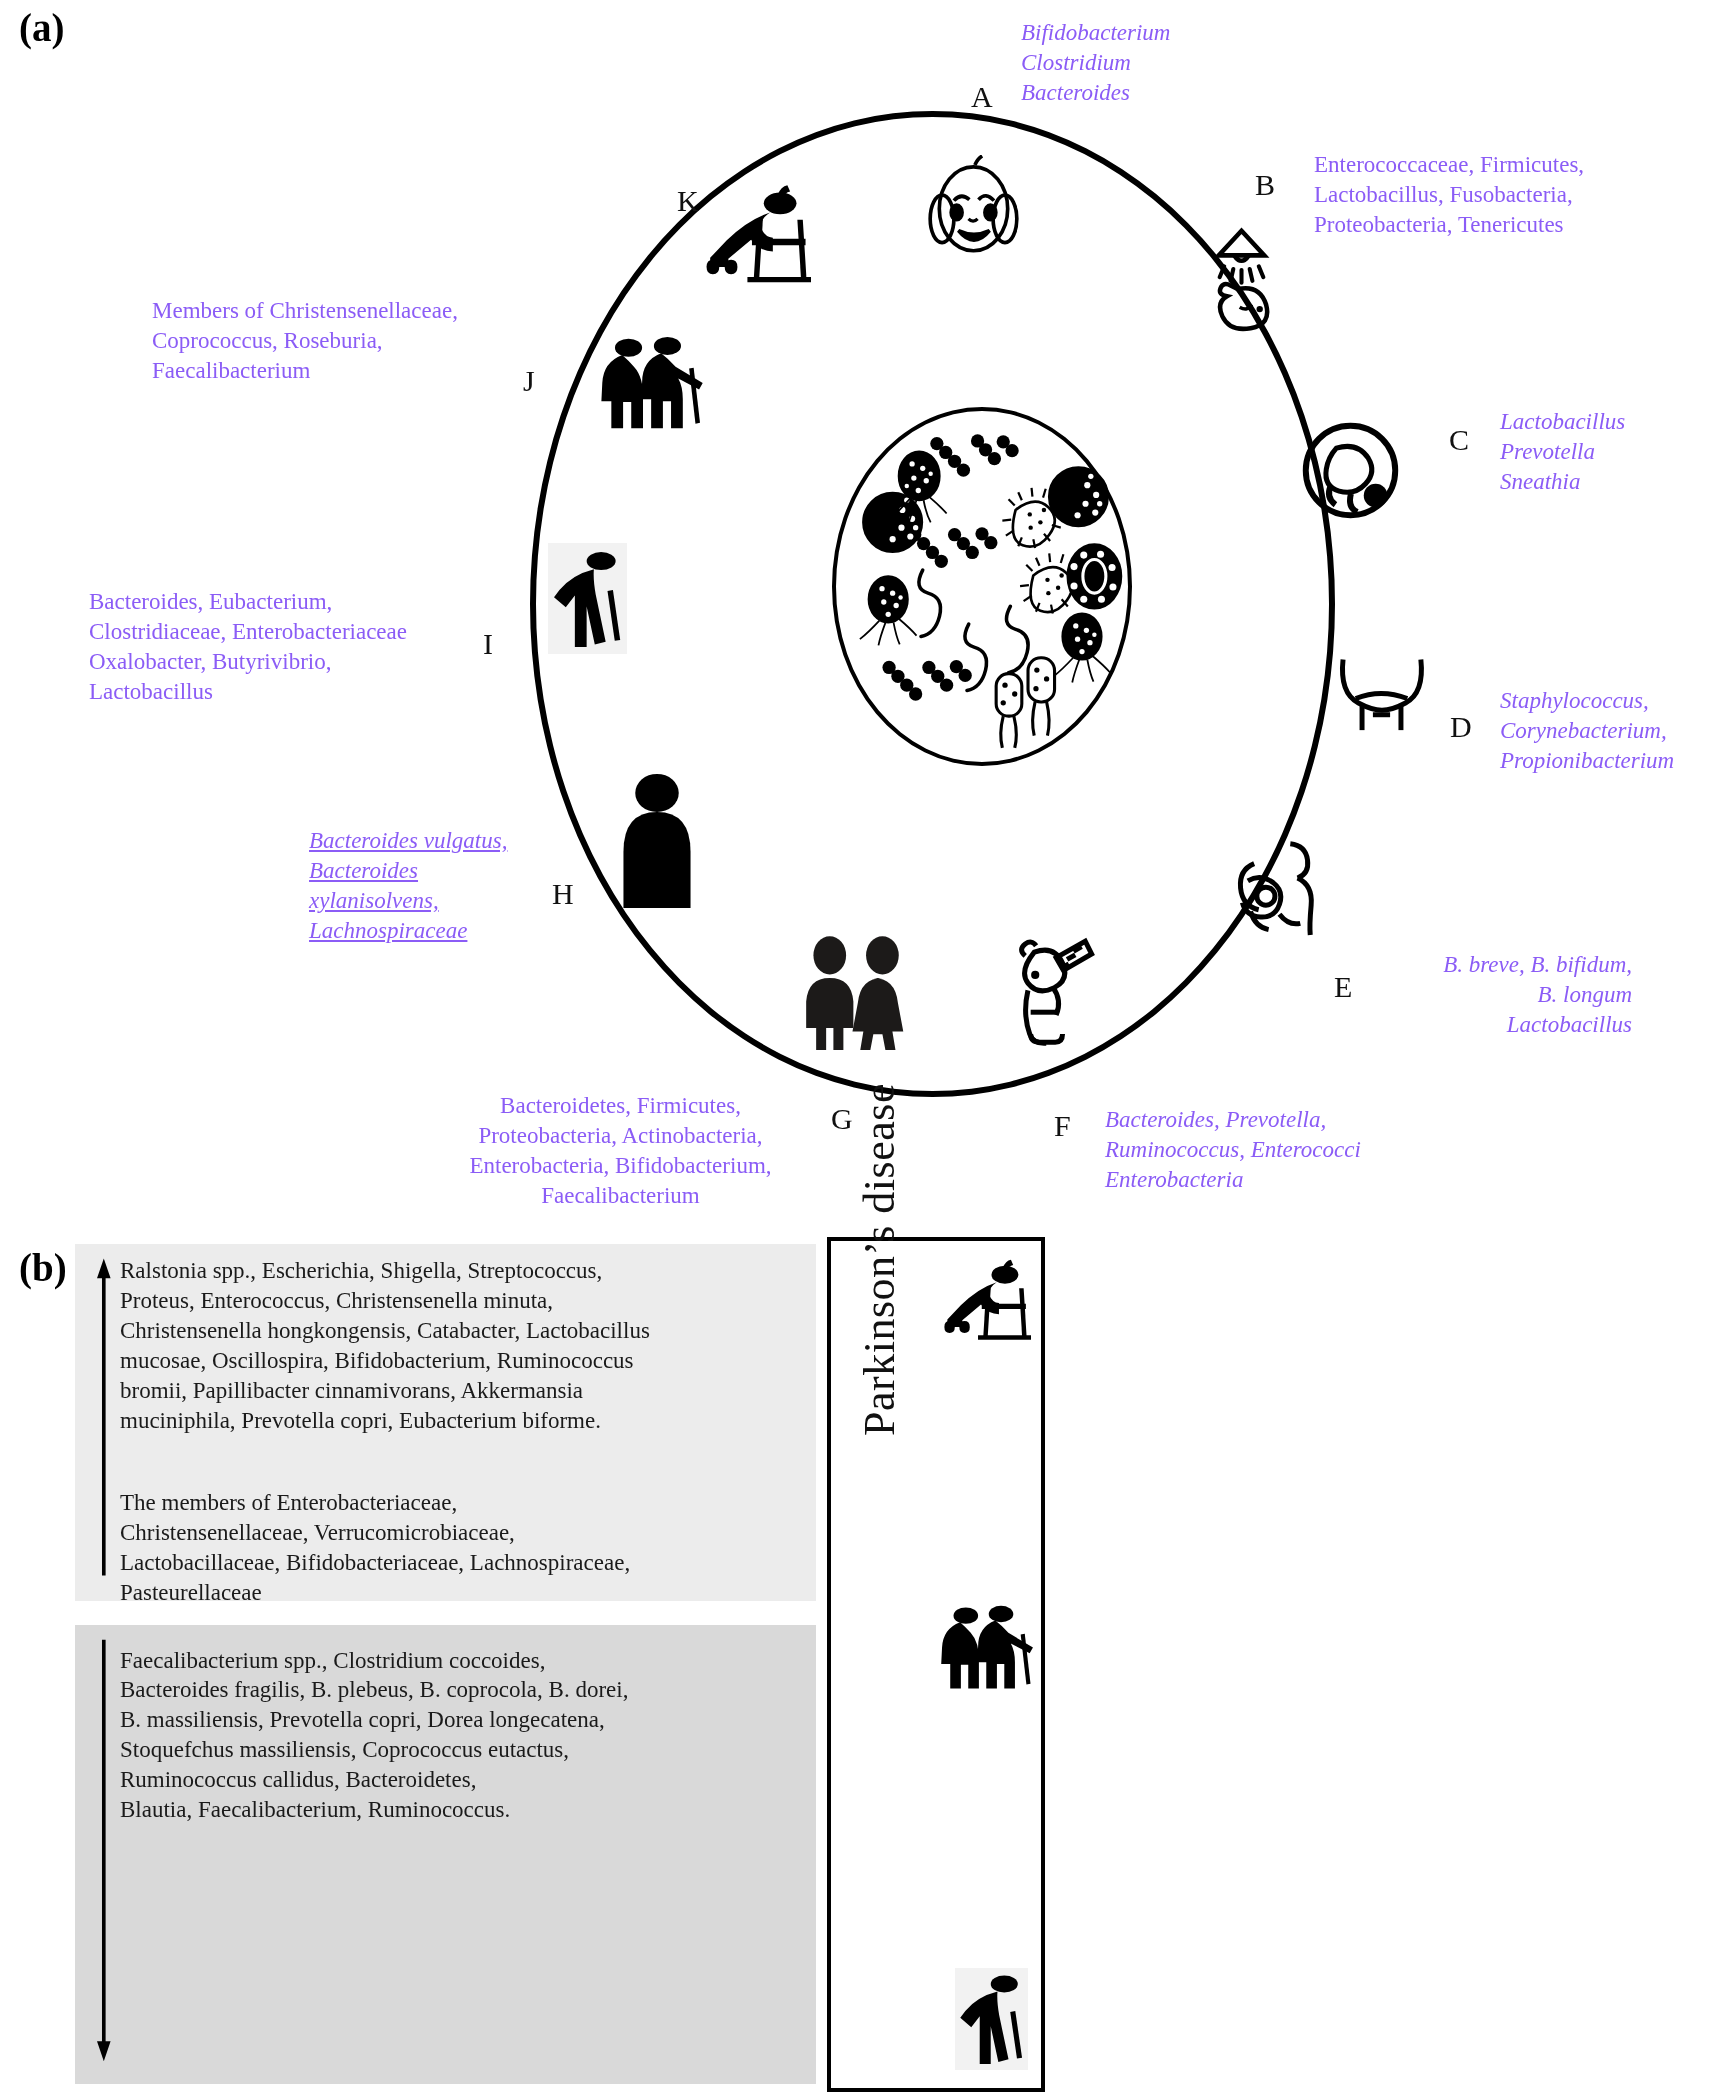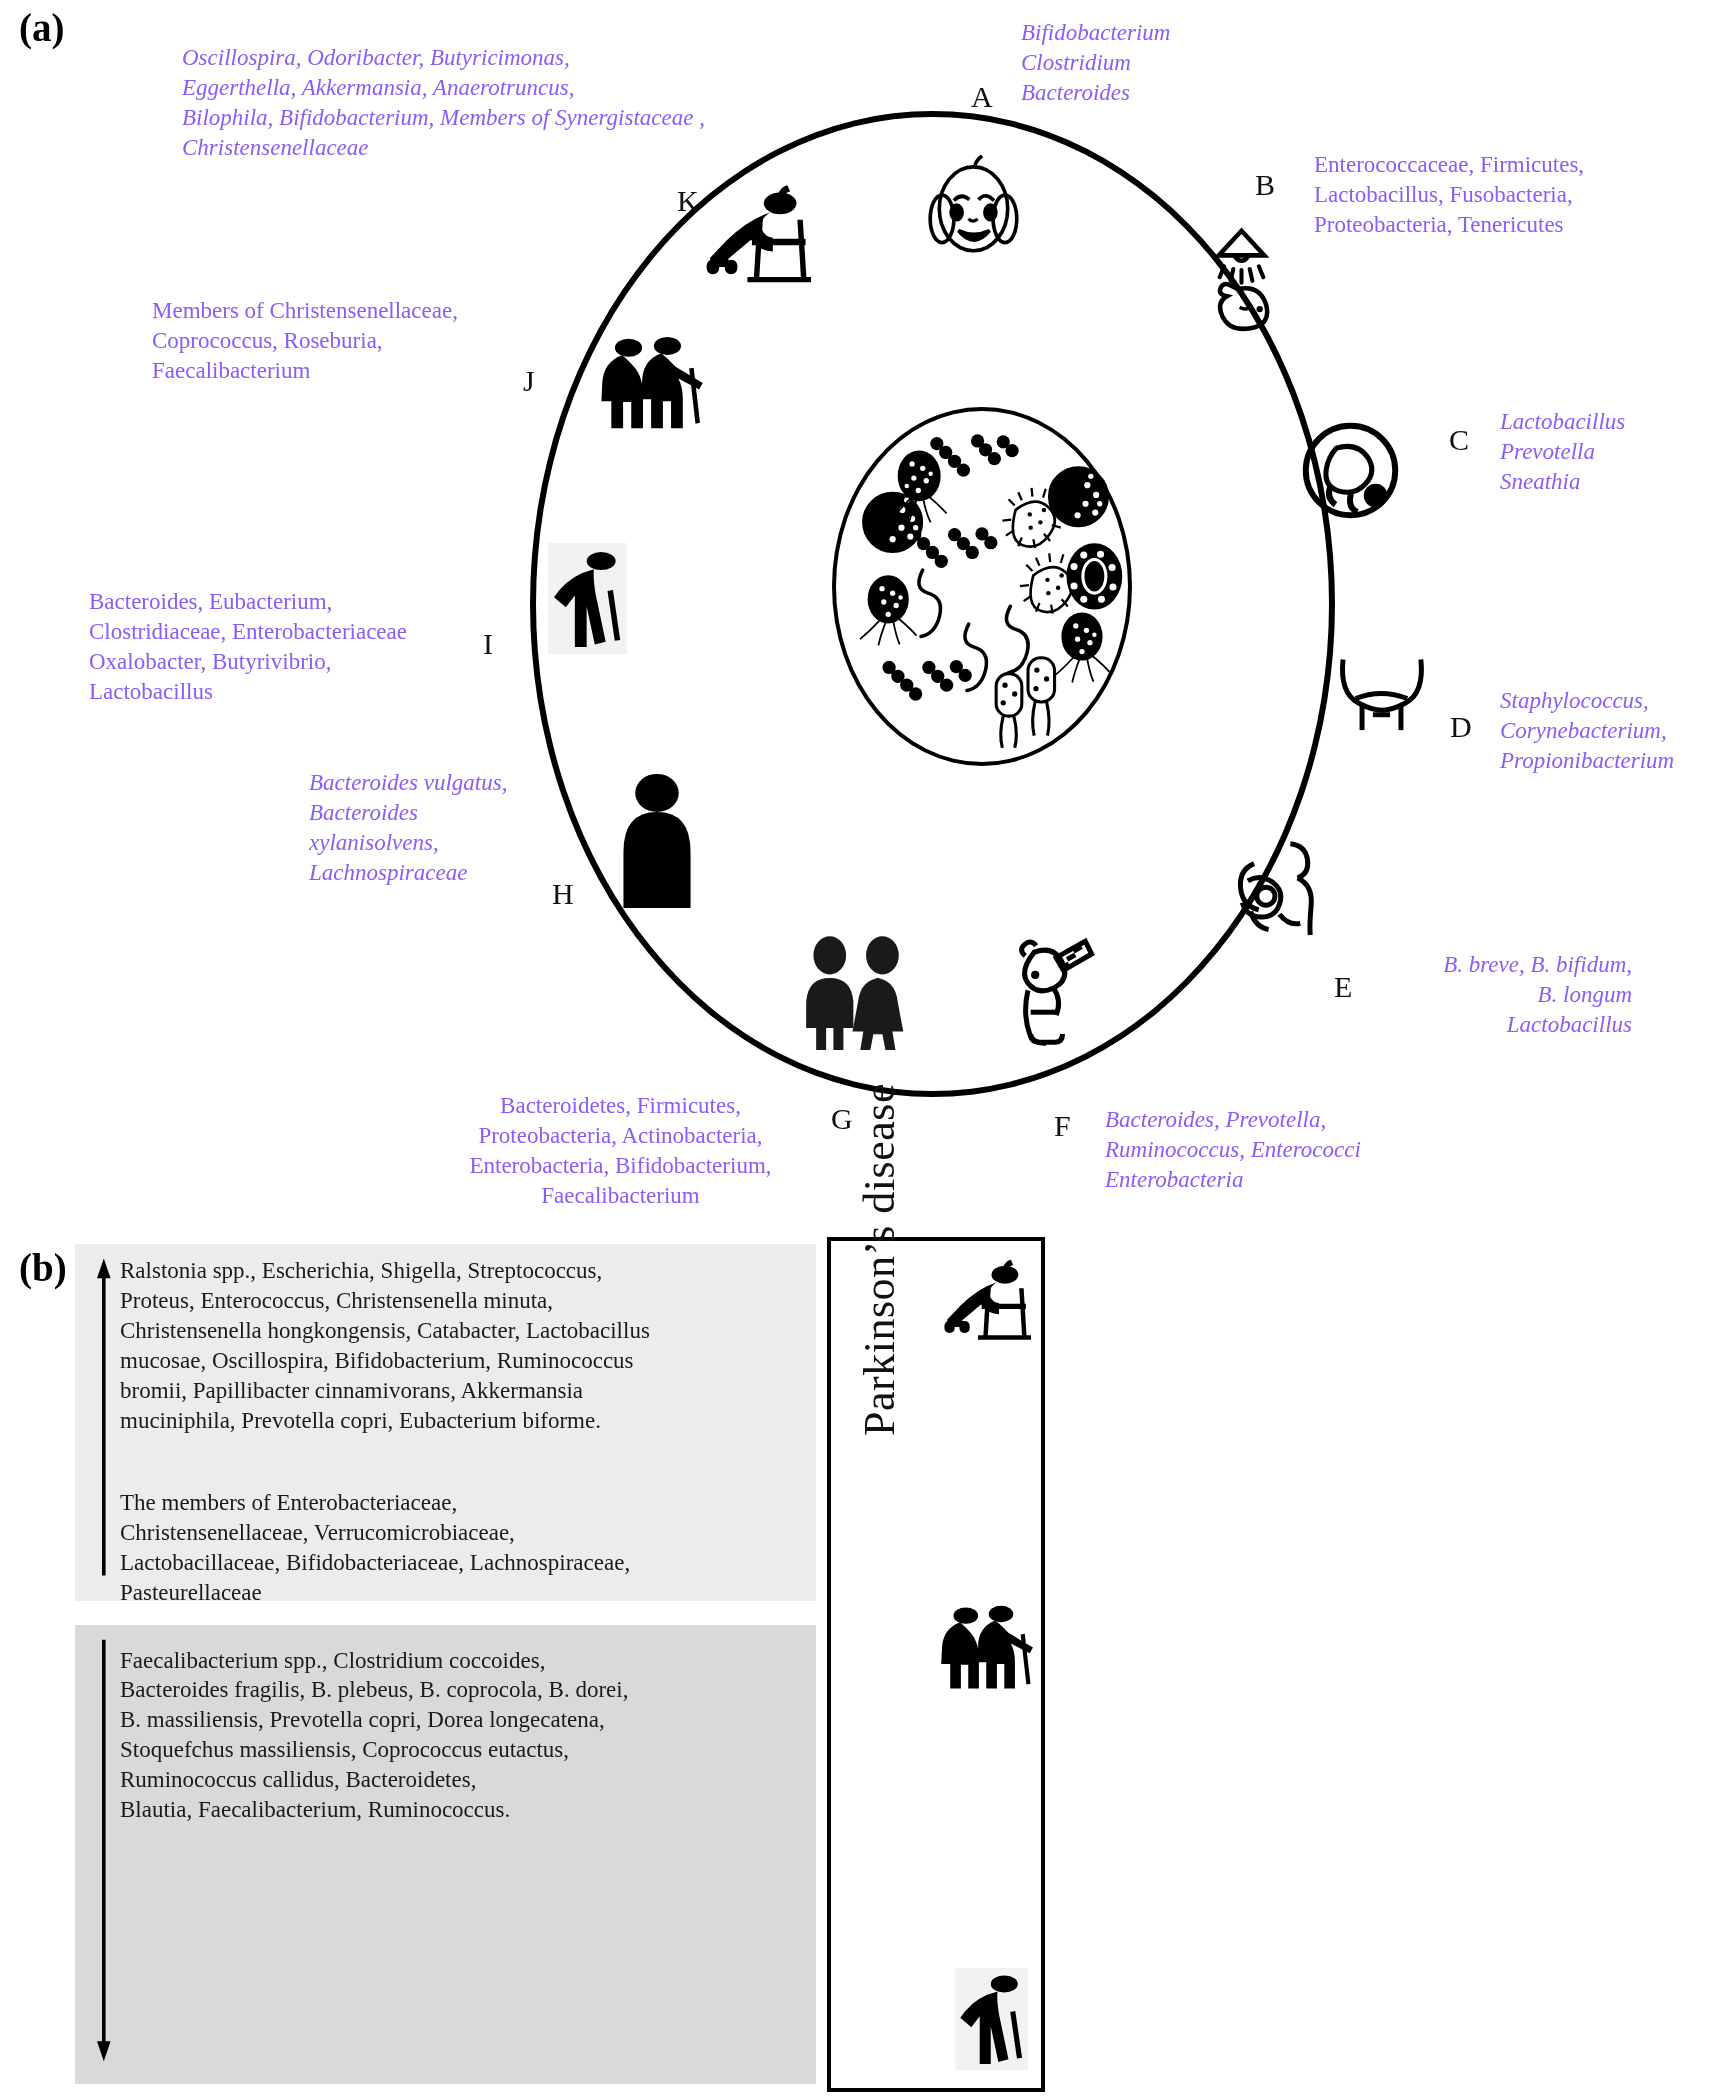--- a/index.html
+++ b/index.html
@@ -496,38 +496,34 @@
 
   <div class="txt ital" style="left:1105px; top:1105px; width:409px;">Bacteroides, Prevotella,
 Ruminococcus, Enterococci
 Enterobacteria</div>
 
   <div class="txt" style="left:407px; top:1091px; width:427px;text-align:center;">Bacteroidetes, Firmicutes,
 Proteobacteria, Actinobacteria,
 Enterobacteria, Bifidobacterium,
 Faecalibacterium</div>
 
-  <div class="txt ital" style="left:309px; top:768px; width:282px;">Bacteroides vulgatus,
+  <div class="txt ital" style="left:309px; top:826px; width:282px;text-decoration:underline;">Bacteroides vulgatus,
 Bacteroides
 xylanisolvens,
 Lachnospiraceae</div>
 
   <div class="txt" style="left:89px; top:548px; width:427px;margin-top:39px;">Bacteroides, Eubacterium,
 Clostridiaceae, Enterobacteriaceae
 Oxalobacter, Butyrivibrio,
 Lactobacillus</div>
 
   <div class="txt" style="left:152px; top:296px; width:409px;">Members of Christensenellaceae,
 Coprococcus,  Roseburia,
  Faecalibacterium</div>
 
-  <div class="txt ital" style="left:182px; top:43px; width:546px;">Oscillospira, Odoribacter, Butyricimonas,
-Eggerthella, Akkermansia, Anaerotruncus,
-Bilophila, Bifidobacterium, Members of Synergistaceae ,
-Christensenellaceae</div>
 </div>
 
 <div id="panel-b">
 
   <div class="panel-letter" style="left:19px; top:18px;">(b)</div>
 
   <div class="grey-box" id="box-up">
     <svg class="arrow-up" style="top:13.6px; height:318px;" viewBox="0 0 30 700">
       <path d="M15 0 L30 44 L19 44 L19 700 L11 700 L11 44 L0 44 Z" fill="#000"></path>
     </svg>

